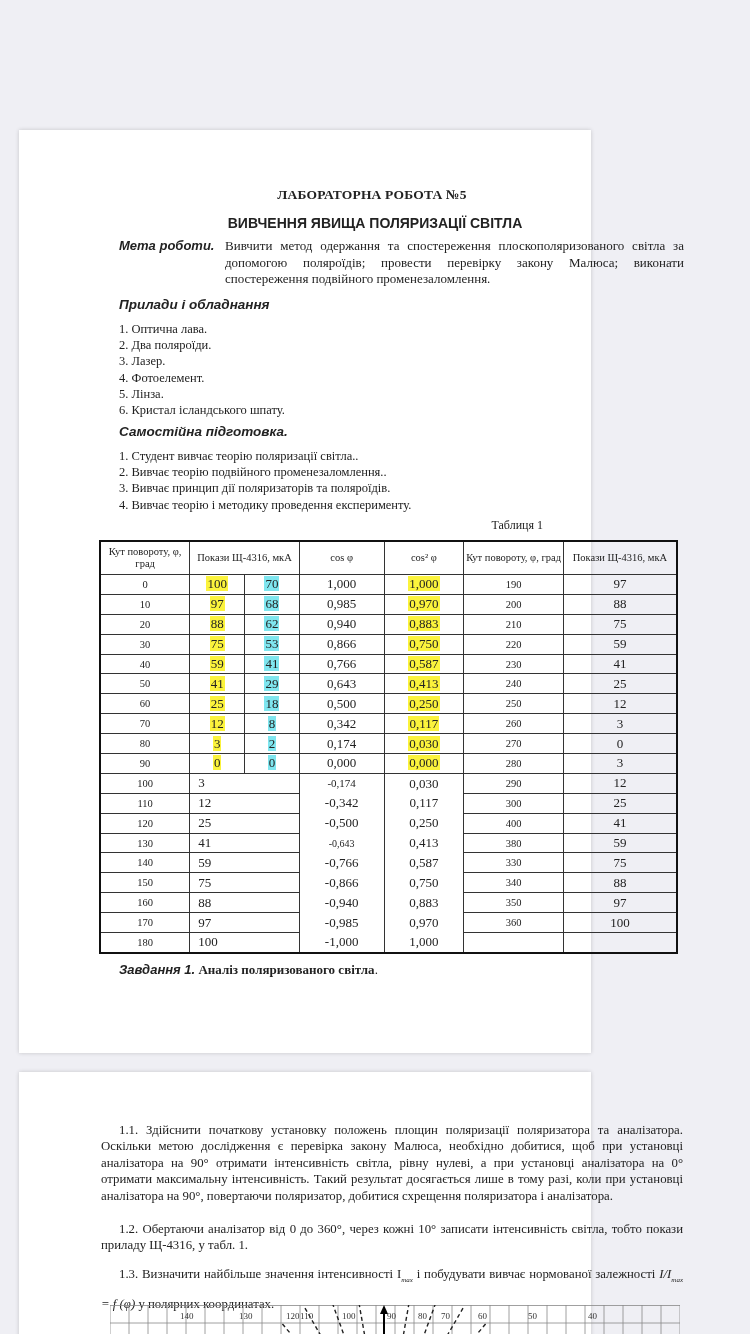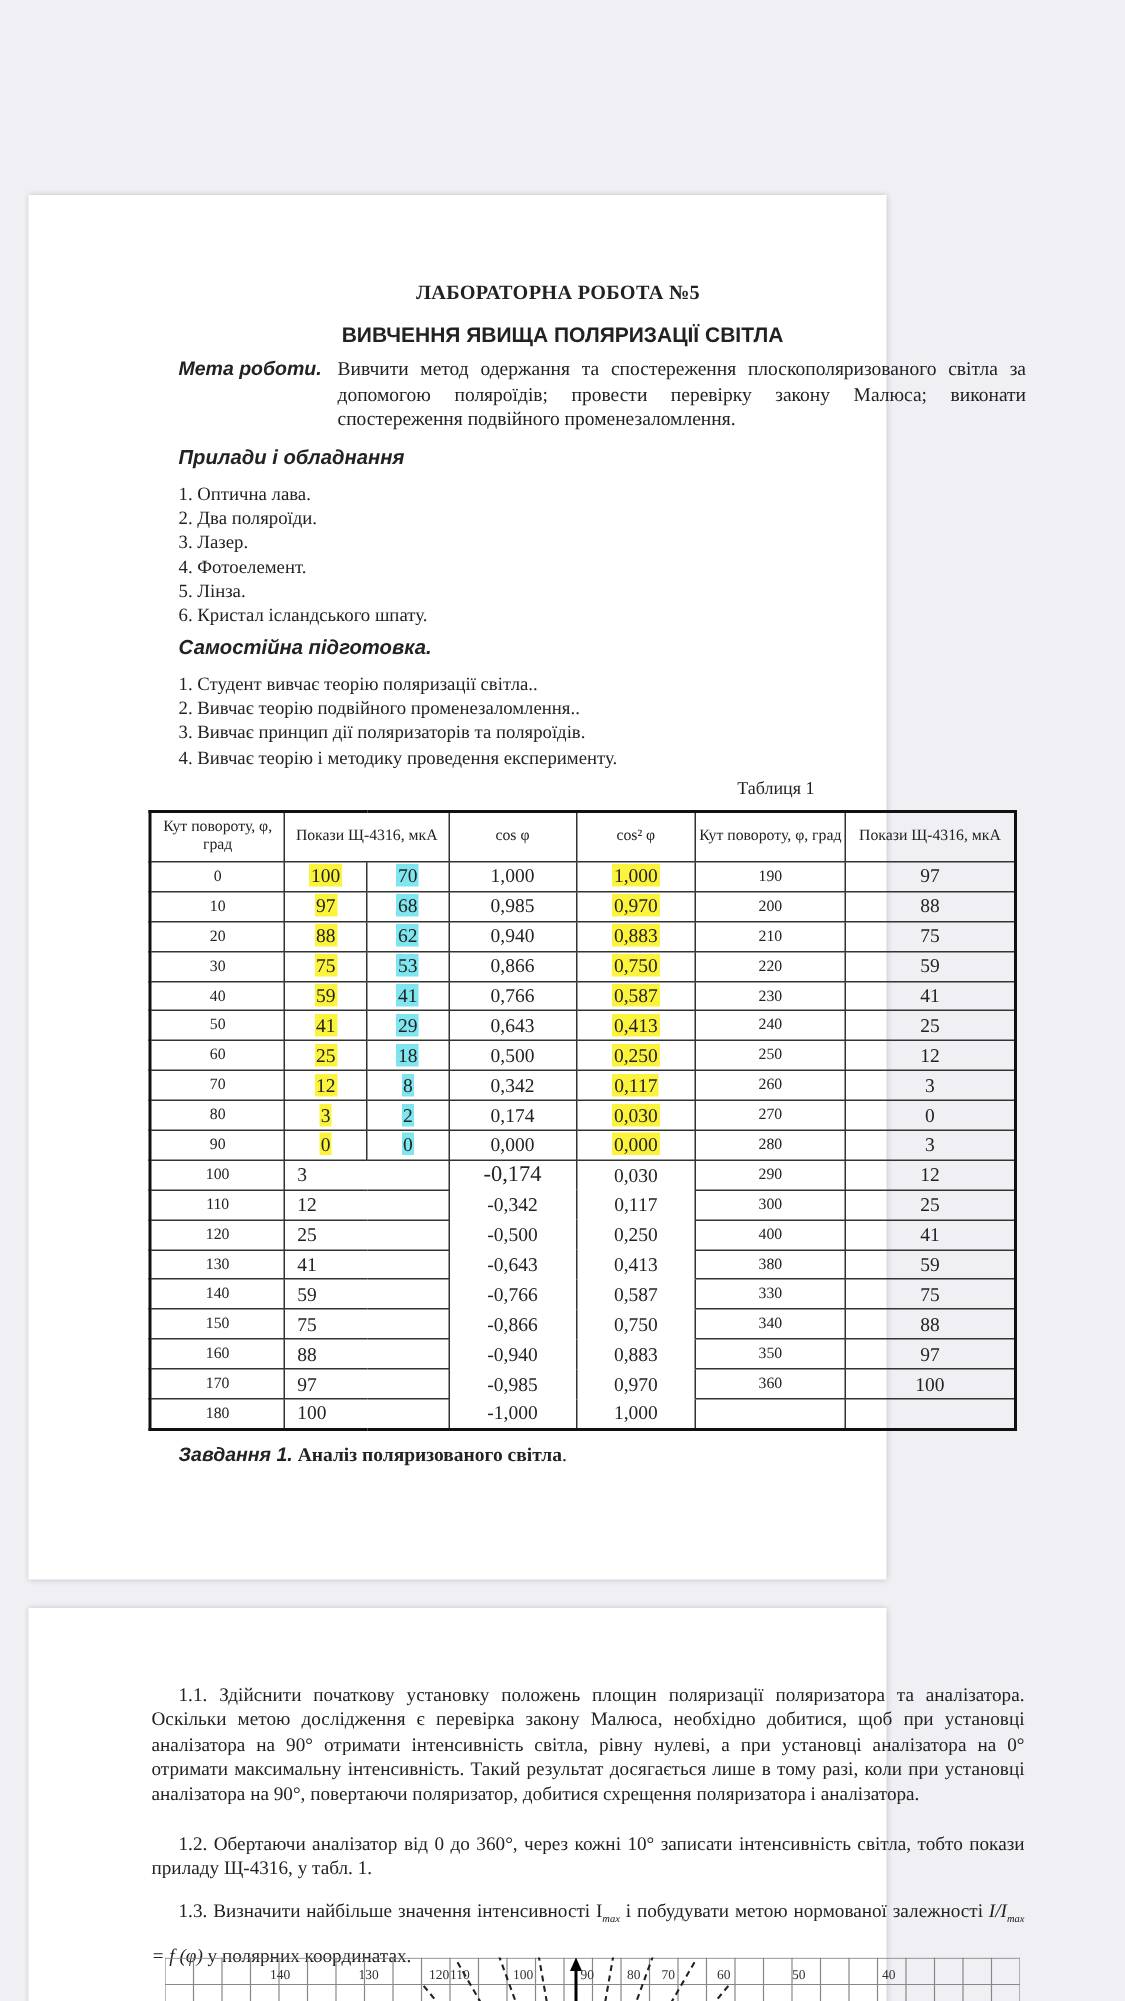--- a/index.html
+++ b/index.html
@@ -177,21 +177,21 @@
           <td class="val">0,000</td>
           <td class="val"><span class="hl-y">0,000</span></td>
           <td class="ang">280</td>
           <td class="val">3</td>
         </tr>
       </tbody>
     <tbody id="plain-body">
         <tr>
           <td class="ang">100</td>
           <td colspan="2" class="val left">3</td>
-          <td class="nob" style="border-top: 1px solid rgb(51, 51, 51);"><span class="val" style="font-size:15px">-0,174</span></td>
+          <td class="nob" style="border-top: 1px solid rgb(51, 51, 51);"><span class="val" style="font-size:11px">-0,174</span></td>
           <td class="nob" style="border-top: 1px solid rgb(51, 51, 51);"><span style="font-size:13px">0,030</span></td>
           <td class="ang">290</td>
           <td class="val">12</td>
         </tr>
         <tr>
           <td class="ang">110</td>
           <td colspan="2" class="val left">12</td>
           <td class="nob"><span class="val" style="font-size:13px">-0,342</span></td>
           <td class="nob"><span style="font-size:13px">0,117</span></td>
           <td class="ang">300</td>
@@ -201,21 +201,21 @@
           <td class="ang">120</td>
           <td colspan="2" class="val left">25</td>
           <td class="nob"><span class="val" style="font-size:13px">-0,500</span></td>
           <td class="nob"><span style="font-size:13px">0,250</span></td>
           <td class="ang">400</td>
           <td class="val">41</td>
         </tr>
         <tr>
           <td class="ang">130</td>
           <td colspan="2" class="val left">41</td>
-          <td class="nob"><span class="val" style="font-size:13px">-0,643</span></td>
+          <td class="nob"><span class="val" style="font-size:10px">-0,643</span></td>
           <td class="nob"><span style="font-size:13px">0,413</span></td>
           <td class="ang">380</td>
           <td class="val">59</td>
         </tr>
         <tr>
           <td class="ang">140</td>
           <td colspan="2" class="val left">59</td>
           <td class="nob"><span class="val" style="font-size:13px">-0,766</span></td>
           <td class="nob"><span style="font-size:13px">0,587</span></td>
           <td class="ang">330</td>
@@ -259,21 +259,21 @@
   <div class="abs task">
     <span class="lbl">Завдання 1.</span>
     <span class="t">Аналіз поляризованого світла</span><span>.</span>
   </div>
 </div>
 
 <div class="page" id="page2">
   <div class="abs p2 ind" style="top:50px;">1.1. Здійснити початкову установку положень площин поляризації поляризатора та аналізатора. Оскільки метою дослідження є перевірка закону Малюса, необхідно добитися, щоб при установці аналізатора на 90° отримати інтенсивність світла, рівну нулеві, а при установці аналізатора на 0° отримати максимальну інтенсивність. Такий результат досягається лише в тому разі, коли при установці аналізатора на 90°, повертаючи поляризатор, добитися схрещення поляризатора і аналізатора.</div>
   <div class="abs p2 ind" style="top:149px;">1.2. Обертаючи аналізатор від 0 до 360°, через кожні 10° записати інтенсивність світла, тобто покази приладу Щ-4316, у табл. 1.</div>
   <div class="abs p2 ind" style="top:190px; line-height:24px;">
-    <span>1.3. Визначити найбільше значення інтенсивності I</span><sub style="font-size:7px;font-style:italic">max</sub><span> і побудувати метою нормованої залежності </span><i>I/I</i><sub style="font-size:7px;font-style:italic">max</sub><i> = f (φ)</i><span> у полярних координатах.</span>
+    <span>1.3. Визначити найбільше значення інтенсивності I</span><sub style="font-size:7px;font-style:italic">max</sub><span> і побудувати вивчає нормованої залежності </span><i>I/I</i><sub style="font-size:7px;font-style:italic">max</sub><i> = f (φ)</i><span> у полярних координатах.</span>
   </div>
   <svg class="abs grid" viewBox="0 0 570 40" id="polar-grid">
       <line x1="0" y1="0" x2="0" y2="40" stroke="#888" stroke-width="0.8"></line>
       <line x1="19" y1="0" x2="19" y2="40" stroke="#888" stroke-width="0.8"></line>
       <line x1="38" y1="0" x2="38" y2="40" stroke="#888" stroke-width="0.8"></line>
       <line x1="57" y1="0" x2="57" y2="40" stroke="#888" stroke-width="0.8"></line>
       <line x1="76" y1="0" x2="76" y2="40" stroke="#888" stroke-width="0.8"></line>
       <line x1="95" y1="0" x2="95" y2="40" stroke="#888" stroke-width="0.8"></line>
       <line x1="114" y1="0" x2="114" y2="40" stroke="#888" stroke-width="0.8"></line>
       <line x1="133" y1="0" x2="133" y2="40" stroke="#888" stroke-width="0.8"></line>

